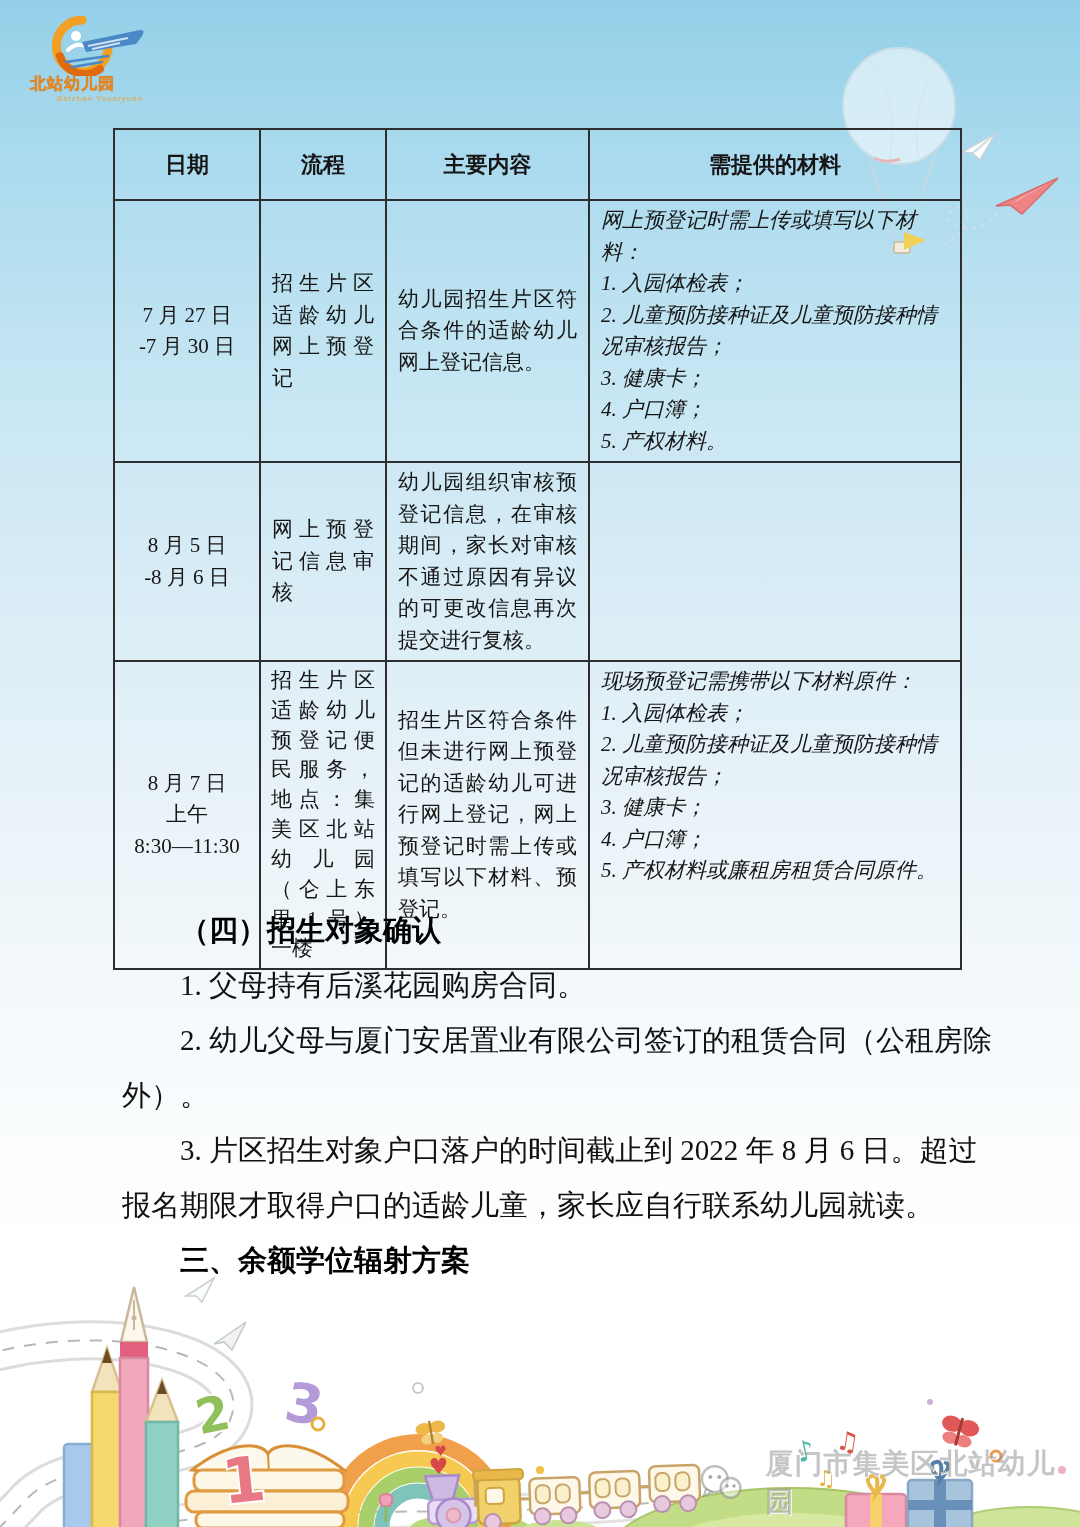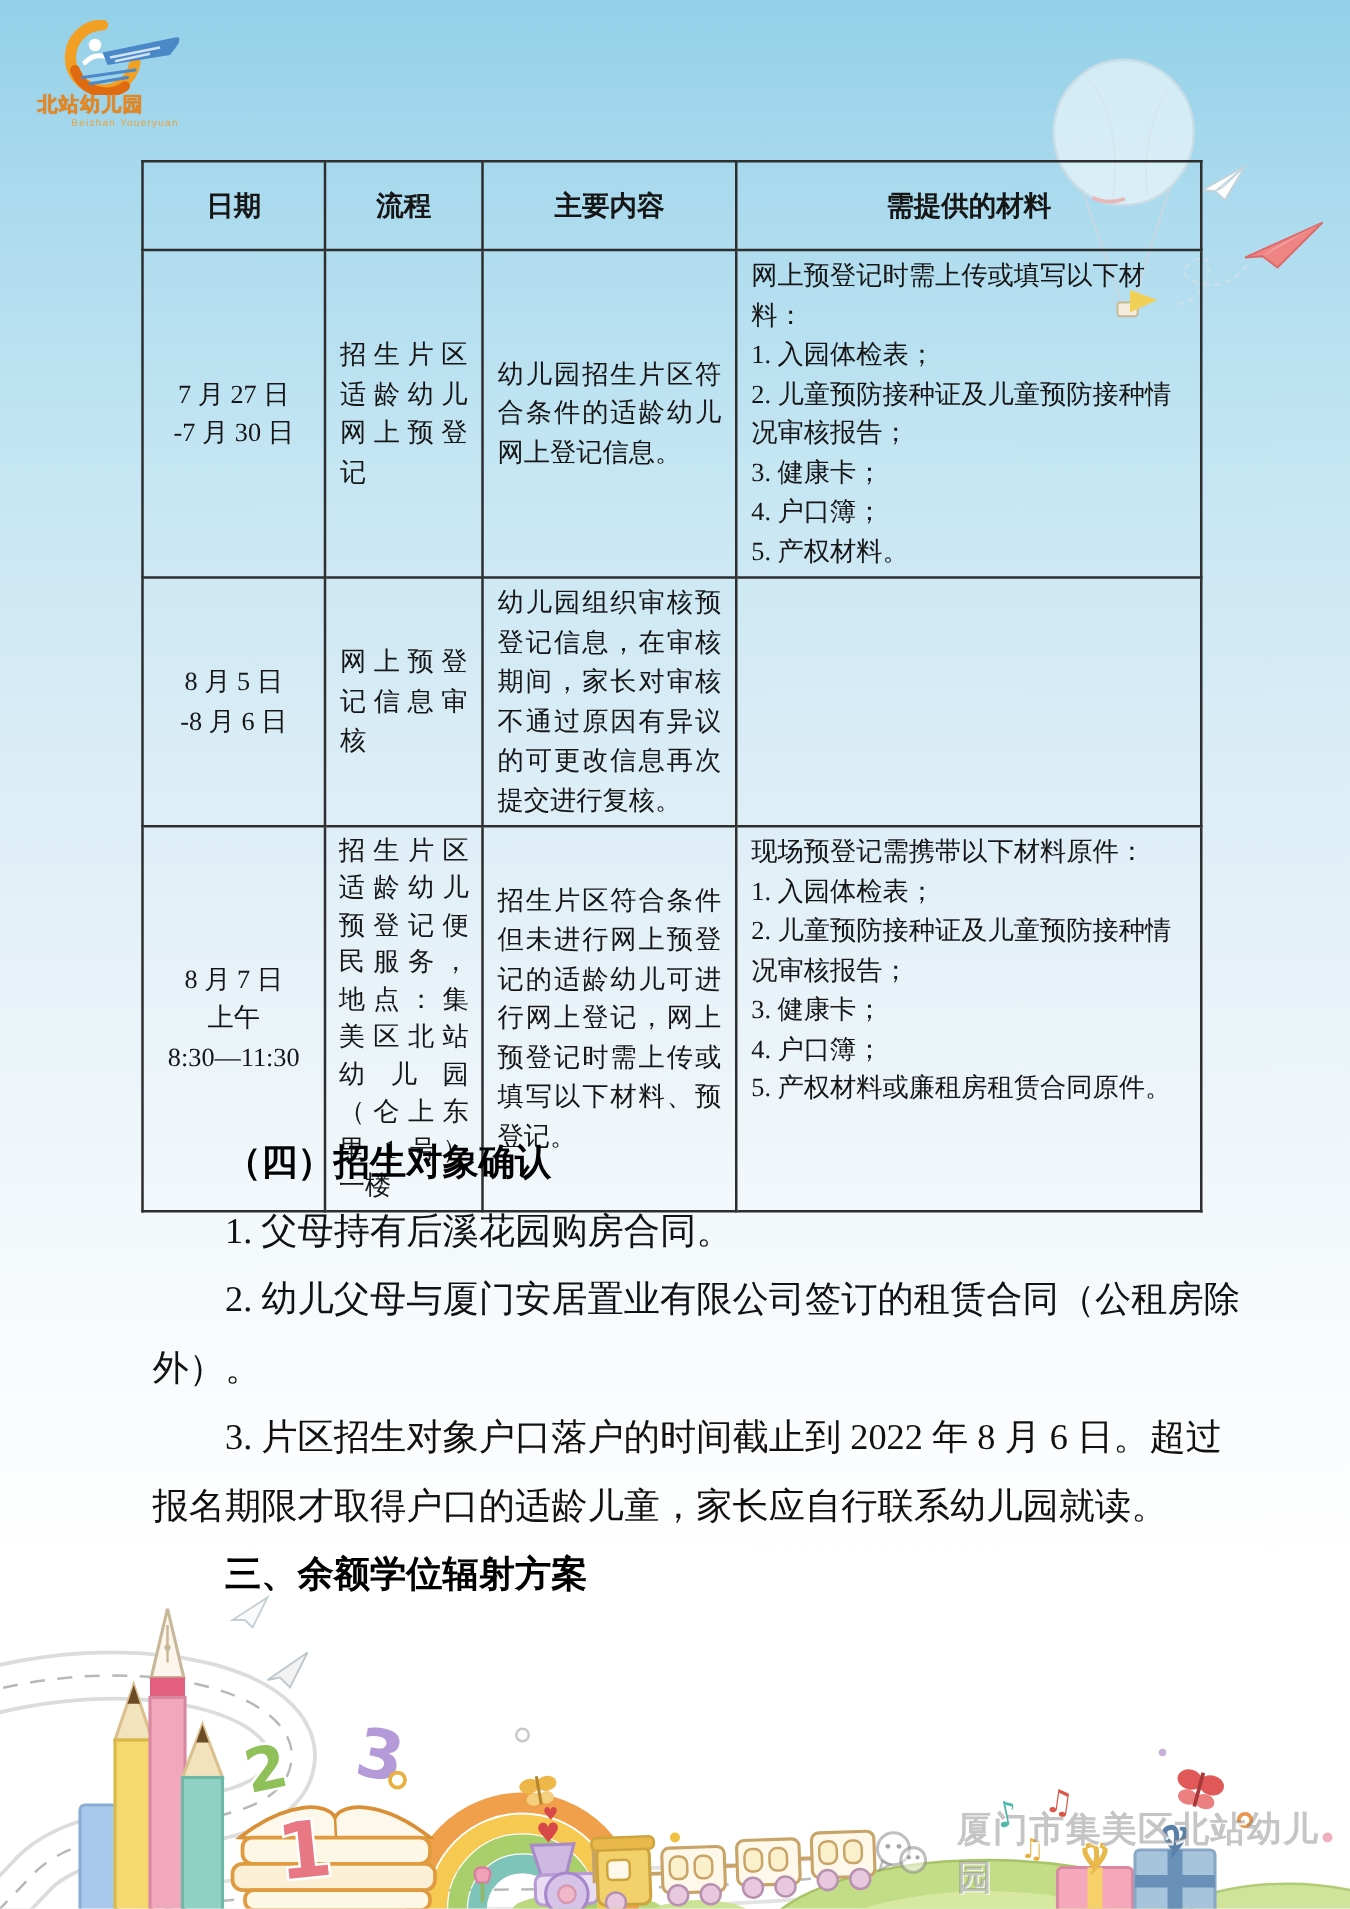--- a/index.html
+++ b/index.html
@@ -22,21 +22,21 @@
   
   table.sched{
     position:absolute;left:113px;top:128px;width:847px;z-index:2;
     border-collapse:collapse;table-layout:fixed;background:transparent;
   }
   .sched th,.sched td{border:2px solid #2e2e2e;padding:4px 11px;font-size:21px;line-height:1.5;color:#161616;}
   .sched th{font-family:"Liberation Sans","DejaVu Sans",sans-serif;font-weight:bold;font-size:22px;text-align:center;vertical-align:middle;padding:18px;}
   .c-date{text-align:center;vertical-align:middle;white-space:pre-line;}
   .c-proc{text-align:justify;vertical-align:middle;line-height:1.6;border-radius:13px;}
   .c-main{text-align:justify;vertical-align:middle;}
-  .c-mat{text-align:left;vertical-align:top;white-space:pre-line;padding-top:7px;}
+  .c-mat{text-align:left;vertical-align:top;white-space:pre-line;padding-top:7px;font-style:italic;}
   
   .bodytext{position:absolute;left:96px;top:903px;width:882px;z-index:3;font-size:29px;line-height:55px;color:#111;margin-left:26px;}
   .bodytext p{margin:0;text-indent:2em;}
   .bodytext p.h{font-family:"Liberation Sans","DejaVu Sans",sans-serif;font-weight:bold;color:#000;}
   
   .bottom-decor{position:absolute;left:0;top:1270px;z-index:1;}
   .num{font-family:"DejaVu Sans","Liberation Sans",sans-serif;font-weight:bold;paint-order:stroke;stroke:#ffffff;stroke-width:4px;}
   .noteglyph{font-family:"DejaVu Sans",sans-serif;}
   
   .watermark{position:absolute;left:698px;top:1445px;z-index:4;display:flex;align-items:center;gap:22px;}

